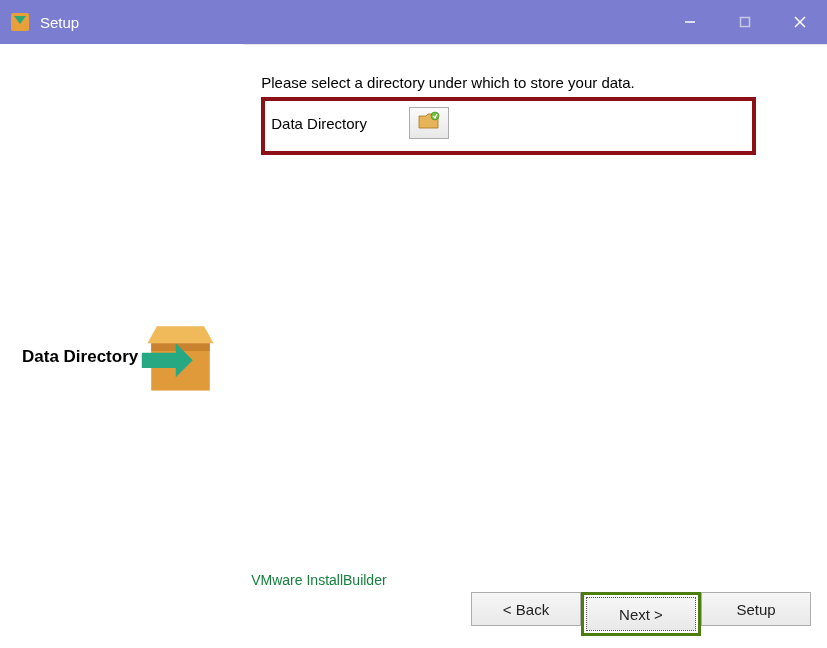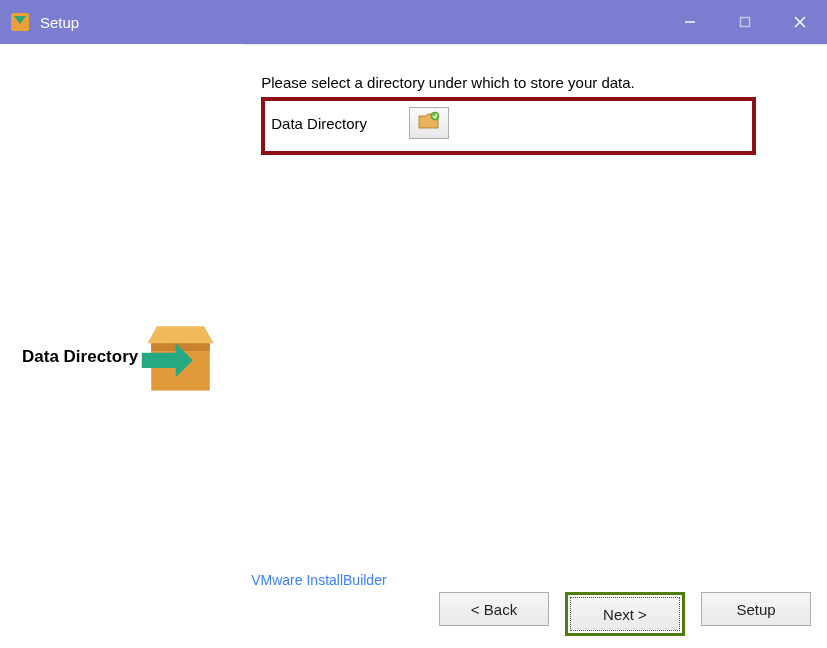--- a/index.html
+++ b/index.html
@@ -105,28 +105,27 @@
       margin-left: 38px;
       display: flex;
       align-items: center;
       justify-content: center;
     }
     .footer-text {
       position: absolute;
       left: 8px;
       bottom: 64px;
       font-size: 14px;
-      color: #3b82f6;
+      color: #15803d;
     }
     .button-row {
       position: absolute;
       right: 16px;
       bottom: 16px;
       display: flex;
-      gap: 16px;
     }
     .wiz-btn {
       width: 110px;
       height: 34px;
       border: 1px solid #adadad;
       background: linear-gradient(#f6f6f6,#e9e9e9);
       font-size: 15px;
       font-family: "Segoe UI", sans-serif;
       color: #222;
       display: flex;

